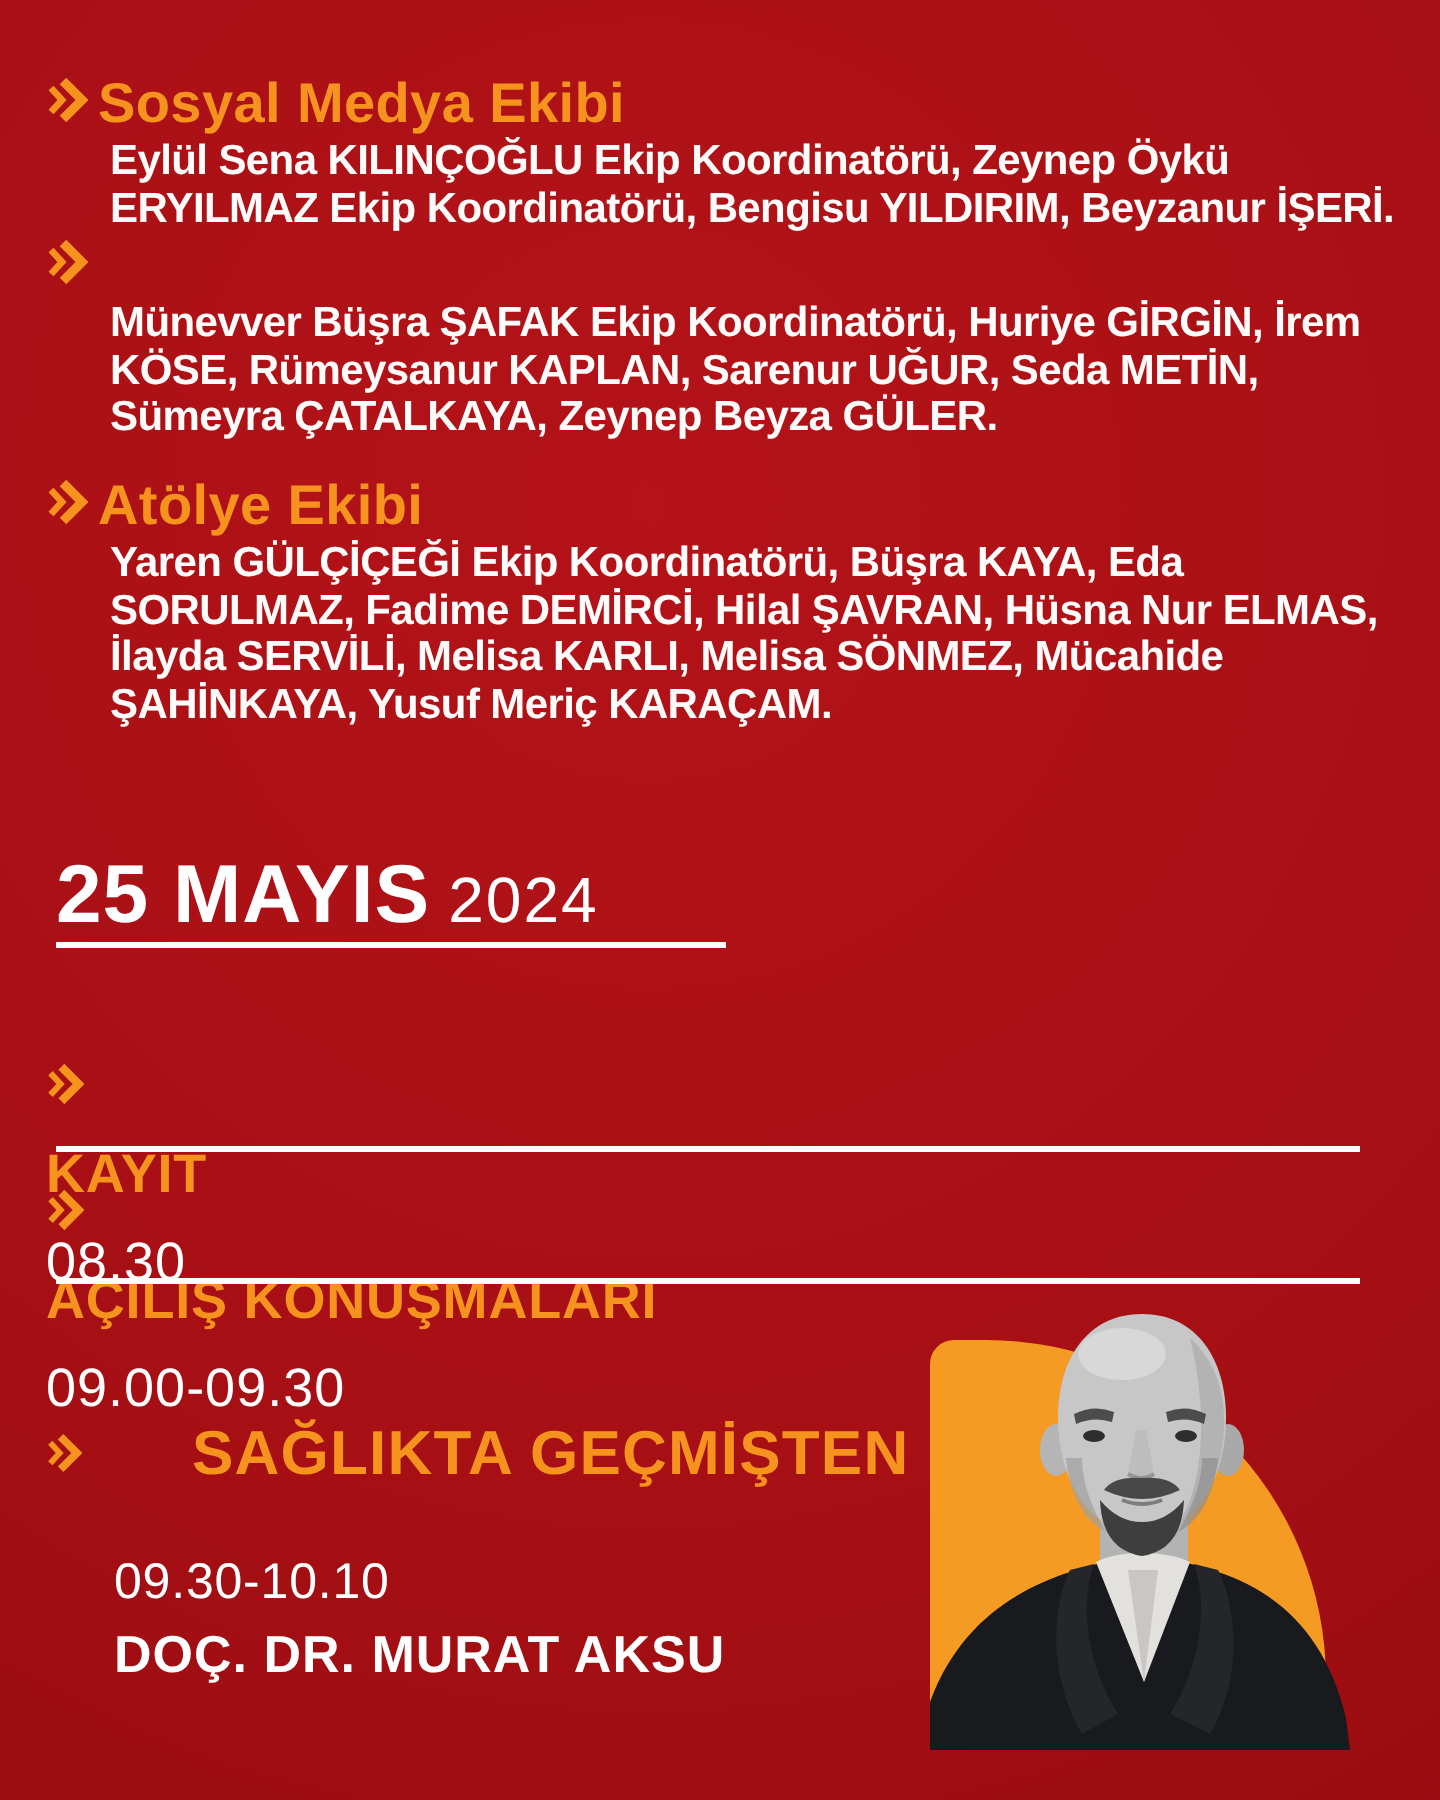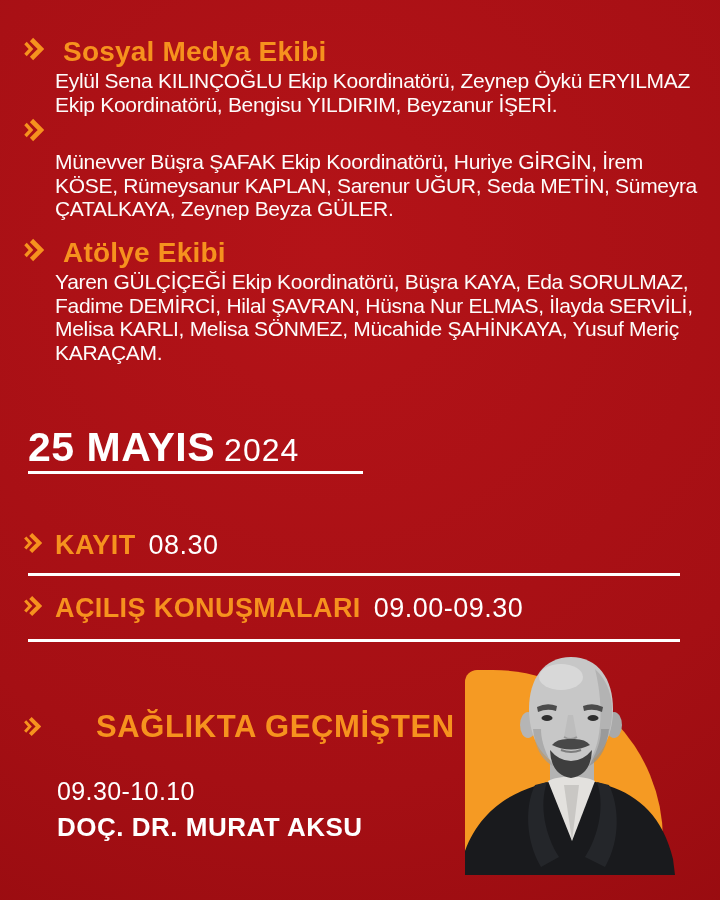--- a/index.html
+++ b/index.html
@@ -5,37 +5,37 @@
   html,body{margin:0;padding:0;background:#5a0507;}
   .poster{
     position:relative;width:720px;height:900px;overflow:hidden;
     background:radial-gradient(140% 115% at 45% 28%, #b41318 0%, #a50f14 52%, #8c080c 100%);
     font-family:"Liberation Sans", sans-serif;
     -webkit-font-smoothing:antialiased;
   }
   .chev{display:inline-block;flex:0 0 auto;}
   
   .team{position:absolute;left:23px;width:690px;}
-  .team-head{display:flex;gap:19px;height:32px;}
+  .team-head{display:flex;align-items:center;gap:5px;height:32px;}
   .team-title{font-size:28px;font-weight:bold;color:#F6921E;letter-spacing:.2px;line-height:32px;white-space:nowrap;}
   .team-members{
     margin:1px 0 0 32px;width:656px;
-    color:#fdfcfb;font-size:21px;line-height:23.5px;letter-spacing:-.3px;font-weight:400;
+    color:#fdfcfb;font-size:21px;line-height:23.5px;letter-spacing:-.3px;font-weight:700;
   }
   #team1{top:36px;}
   #team2{top:117px;}
   #team3{top:237px;}
   
   .date-line{position:absolute;left:28px;top:424px;line-height:46px;white-space:nowrap;color:#fff;}
   .date-day{font-size:41px;font-weight:bold;letter-spacing:.5px;}
   .date-year{font-size:32px;font-weight:400;margin-left:9px;letter-spacing:1px;}
   .date-rule{position:absolute;left:28px;top:471px;width:335px;height:3px;background:#fff;}
   .weekday{position:absolute;left:28px;top:477px;font-size:31px;font-weight:400;color:#fff;line-height:38px;letter-spacing:.3px;}
   
-  .sched{position:absolute;left:23px;display:flex;align-items:center;gap:13px;height:30px;}
+  .sched{position:absolute;left:23px;display:flex;align-items:flex-start;gap:13px;height:30px;flex-direction:column;}
   #sched-kayit{top:530px;}
   #sched-acilis{top:593px;}
   .sched-label{font-size:27px;font-weight:bold;color:#F6921E;letter-spacing:.4px;white-space:nowrap;}
   .sched-time{font-size:27px;font-weight:400;color:#fff;letter-spacing:.5px;white-space:nowrap;}
   .rule{position:absolute;left:28px;width:652px;height:3px;background:#fff;}
   #rule1{top:573px;}
   #rule2{top:639px;}
   
   .session-chev{position:absolute;left:23px;top:715px;}
   .sess-line{position:absolute;left:57px;white-space:nowrap;}

